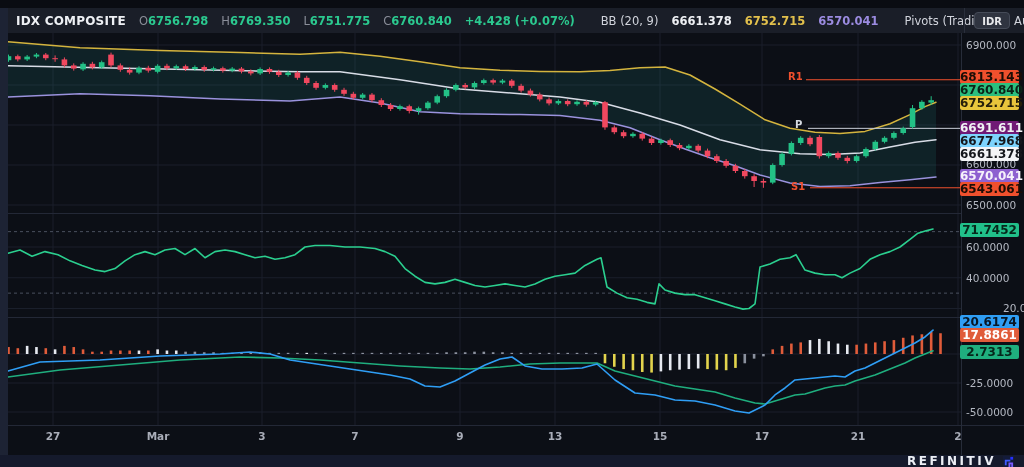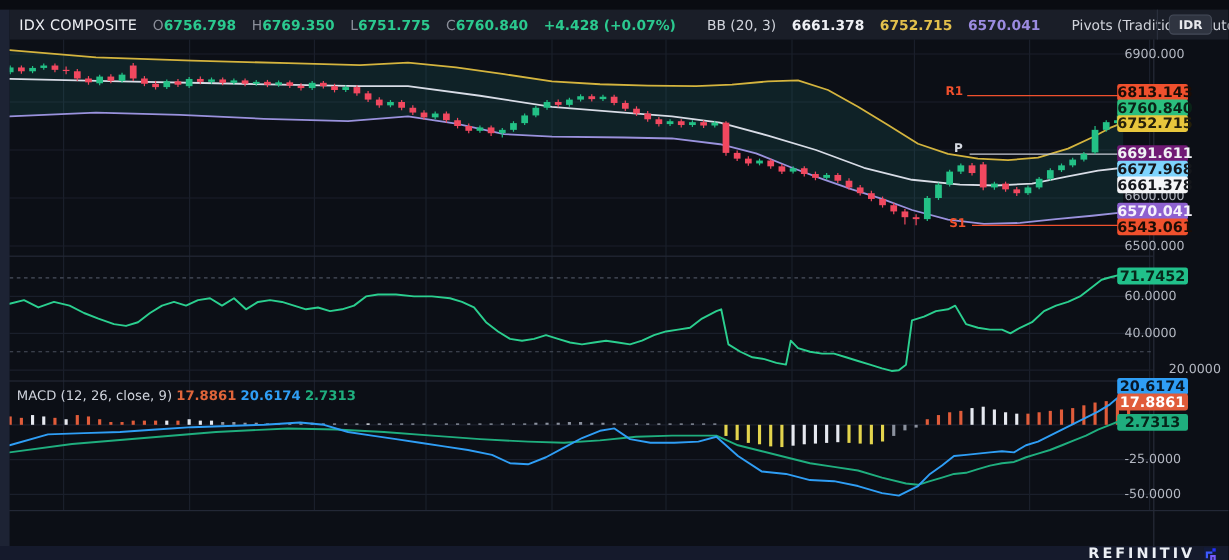--- a/index.html
+++ b/index.html
@@ -3,33 +3,33 @@
 <meta charset="utf-8">
 <style>
   html,body{margin:0;padding:0;background:#05070b;}
   .screen{position:relative;width:1024px;height:467px;background:#0c0f16;overflow:hidden;
           font-family:"DejaVu Sans","Liberation Sans",sans-serif;-webkit-font-smoothing:antialiased;}
   .topstrip{position:absolute;left:0;top:0;width:1024px;height:8px;background:#0a0c12;z-index:5;}
   .leftstrip{position:absolute;left:0;top:0;width:8px;height:455px;background:#1d2334;z-index:4;}
   .header{position:absolute;left:8px;top:8px;width:1016px;height:25px;background:#1a1e28;z-index:6;
           display:flex;align-items:center;gap:13px;padding-left:8px;box-sizing:border-box;
           font-size:11.5px;color:#d1d4dc;white-space:nowrap;}
-  .sym{font-weight:400;color:#eef0f4;font-size:12px;letter-spacing:.2px;}
+  .sym{font-weight:700;color:#eef0f4;font-size:12px;letter-spacing:.2px;}
   .ohlc-item .l{color:#8a8e99;}
   .num{font-weight:700;text-align:right;}
   .hdr-div{position:absolute;left:964px;top:8px;width:1px;height:25px;background:#2a2f3c;z-index:7;}
   .idr-badge{position:absolute;right:14px;top:12px;height:17px;line-height:17px;padding:0 7px;
              background:#2f3440;border:1px solid #454b58;border-radius:4px;color:#e8e9ec;
              font-size:10px;font-weight:700;z-index:8;box-sizing:border-box;}
   svg.chart{position:absolute;left:0;top:0;z-index:1;}
   .sep-v{position:absolute;left:961px;top:8px;width:1px;height:447px;background:#272c39;z-index:2;}
   .sep-h{position:absolute;left:0px;width:961px;height:1px;background:#232836;z-index:2;}
   .pane-title{position:absolute;z-index:3;font-size:11px;color:#cfd3dc;white-space:nowrap;}
   .pane-title .val{font-weight:700;}
-  .y-axis{position:absolute;left:930px;top:0;width:62px;height:455px;z-index:3;}
+  .y-axis{position:absolute;left:959px;top:0;width:62px;height:455px;z-index:3;}
   .ylab{position:absolute;left:7px;height:14px;line-height:14px;font-size:10.5px;color:#b4b8c2;white-space:nowrap;}
   .badge{position:absolute;left:1px;width:59px;height:14px;line-height:14px;border-radius:2px;
          font-size:12px;font-weight:700;text-align:center;white-space:nowrap;}
   .xaxis{position:absolute;left:0;top:426px;width:961px;height:29px;z-index:3;}
   .xlab{position:absolute;top:4px;transform:translateX(-50%);font-size:10.5px;font-weight:600;color:#a9adb8;}
   .pivot-lab{position:absolute;z-index:3;font-size:10px;font-weight:700;}
   .footer{position:absolute;left:0;top:455px;width:1024px;height:12px;background:#151a2c;z-index:9;
           display:flex;align-items:center;justify-content:flex-end;gap:7px;padding-right:10px;box-sizing:border-box;}
   .brand{color:#eceff5;font-size:12px;font-weight:700;letter-spacing:2.5px;}
 </style>
@@ -394,41 +394,35 @@
       <span class="l">H</span><span class="num" style="color: rgb(43, 201, 143);">6769.350</span>
     </span>
     <span class="ohlc-item">
       <span class="l">L</span><span class="num" style="color: rgb(43, 201, 143);">6751.775</span>
     </span>
     <span class="ohlc-item">
       <span class="l">C</span><span class="num" style="color: rgb(43, 201, 143);">6760.840</span>
     </span>
     <span class="num" style="color: rgb(43, 201, 143);">+4.428 (+0.07%)</span>
     <span style="width:26px"></span>
-    <span>BB (20, 3)</span>
+    <span>BB (20, 9)</span>
     <span class="num" style="color: rgb(238, 240, 244);">6661.378</span>
     <span class="num" style="color: rgb(226, 192, 76);">6752.715</span>
     <span class="num" style="color: rgb(155, 139, 224);">6570.041</span>
     <span style="width:50px"></span>
     <span>Pivots (Traditional, Auto, 1)</span>
   </div>
   <div class="hdr-div"></div>
   <div class="idr-badge">IDR</div>
 
   <div class="sep-h" style="top:213px"></div>
   <div class="sep-h" style="top:317px"></div>
   <div class="sep-h" style="top:425px;width:1024px"></div>
   <div class="sep-v"></div>
 
-  <div class="pane-title" style="left:14px;top:323px">
-    <span>MACD (12, 26, close, 9)</span>
-    <span class="val" style="color: rgb(224, 101, 58);">17.8861</span>
-    <span class="val" style="color: rgb(47, 158, 245);">20.6174</span>
-    <span class="val" style="color: rgb(31, 174, 126);">2.7313</span>
-  </div>
 
   <div class="y-axis" id="y-axis">
       <div class="ylab" style="top: 38px;">6900.000</div>
       <div class="ylab" style="top: 157px;">6600.000</div>
       <div class="ylab" style="top: 198px;">6500.000</div>
       <div class="ylab" style="top: 240px;">60.0000</div>
       <div class="ylab" style="top: 271px;">40.0000</div>
       <div class="ylab" style="top: 301px; margin-left: 37px;">20.0000</div>
       <div class="ylab" style="top: 376px;">-25.0000</div>
       <div class="ylab" style="top: 405px;">-50.0000</div>
@@ -438,20 +432,32 @@
       <div class="badge" style="top: 121px; background: #701a75; color: rgb(240, 241, 244);">6691.611</div>
       <div class="badge" style="top: 134px; background: #7dd3fc; color: rgb(21, 23, 28);">6677.968</div>
       <div class="badge" style="top: 147px; background: rgb(244, 245, 247); color: rgb(21, 23, 28);">6661.378</div>
       <div class="badge" style="top: 169px; background: rgb(142, 97, 208); color: rgb(246, 242, 251);">6570.041</div>
       <div class="badge" style="top: 182px; background: rgb(240, 80, 45); color: rgb(28, 13, 6);">6543.061</div>
       <div class="badge" style="top: 223px; background: rgb(33, 192, 138); color: rgb(7, 39, 27);">71.7452</div>
       <div class="badge" style="top: 315px; background: rgb(47, 158, 245); color: rgb(8, 23, 38);">20.6174</div>
       <div class="badge" style="top: 328px; background: rgb(224, 92, 58); color: rgb(255, 255, 255);">17.8861</div>
       <div class="badge" style="top: 345px; background: rgb(31, 174, 126); color: rgb(6, 37, 26);">2.7313</div>
     </div>
+  <div class="xaxis" id="x-axis">
+      <div class="xlab" style="left: 53px;">27</div>
+      <div class="xlab" style="left: 158px;">Mar</div>
+      <div class="xlab" style="left: 262px;">3</div>
+      <div class="xlab" style="left: 355px;">7</div>
+      <div class="xlab" style="left: 460px;">9</div>
+      <div class="xlab" style="left: 555px;">13</div>
+      <div class="xlab" style="left: 660px;">15</div>
+      <div class="xlab" style="left: 762px;">17</div>
+      <div class="xlab" style="left: 858px;">21</div>
+      <div class="xlab" style="left: 958px;">2</div>
+    </div>
   <div id="pivot-labels">
       <div class="pivot-lab" style="left: 788px; top: 71px; color: rgb(240, 80, 45);">R1</div>
       <div class="pivot-lab" style="left: 795px; top: 119px; color: rgb(214, 218, 226);">P</div>
       <div class="pivot-lab" style="left: 791px; top: 181px; color: rgb(240, 80, 45);">S1</div>
     </div>
 
   <div class="footer">
     <span class="brand">REFINITIV</span>
     <svg width="11" height="11" viewBox="0 0 12 12">
       <rect x="0" y="0" width="12" height="12" fill="#131b3a"></rect>

